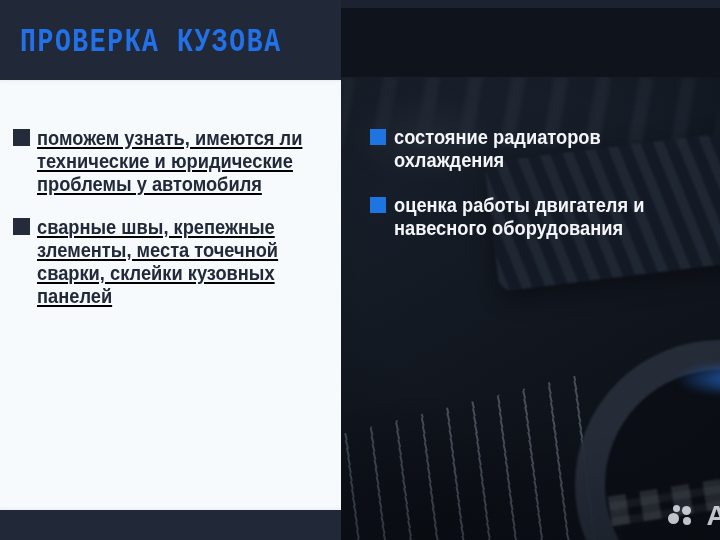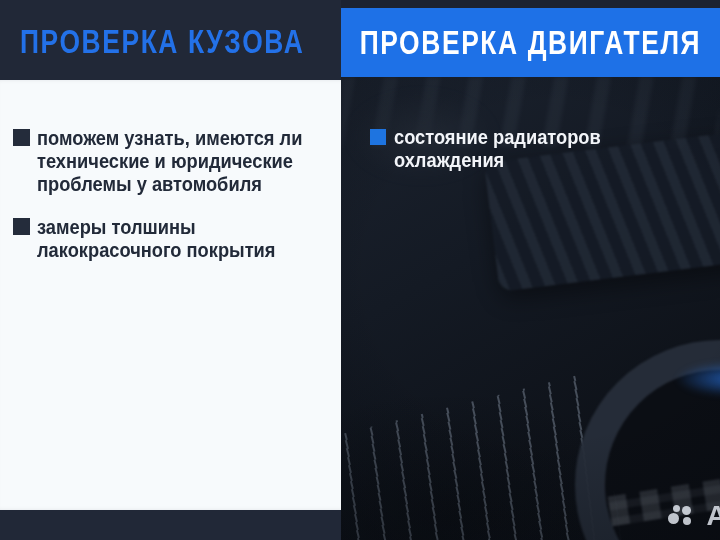--- a/index.html
+++ b/index.html
@@ -5,30 +5,31 @@
   * { margin:0; padding:0; box-sizing:border-box; }
   html,body { background:#555; }
   .canvas {
     position:relative; width:720px; height:540px; overflow:hidden;
     background:#212837;
     font-family:"Liberation Sans", sans-serif;
   }
 
   
   .left-col { position:absolute; left:0; top:0; width:341px; height:540px; background:#212837; }
-  .left-header { position:absolute; left:0; top:0; width:341px; height:84px; display:flex; align-items:center; padding-left:20px; }
+  .left-header { position:absolute; left:0; top:0; width:341px; height:84px; display:flex; align-items:center; padding-left:20px;font-family:Liberation Mono, monospace; }
   .left-title {
     color:#2371e8; font-size:33px; font-weight:bold; text-transform:uppercase;
     letter-spacing:2px; white-space:nowrap;
     transform:scaleX(0.80); transform-origin:left center;
   }
   .left-panel {
     position:absolute; left:0; top:80px; width:390px; height:430px;
     background:#f7fafc; padding:46px 10px 0 13px;
     box-shadow:inset -3px 0 6px -3px rgba(20,25,35,.25);
+    text-decoration:underline;
   }
   .checklist { list-style:none; }
   .check-item { display:flex; margin-bottom:20px; }
   .sq { flex:0 0 auto; width:17px; height:17px; margin-top:3px; background:#242c3b; }
   .sq-blue { background:#1e74e0; width:16px; height:16px; }
   .item-text {
     margin-left:7px; font-size:21px; font-weight:bold; line-height:23px;
     color:#222a39; transform:scaleX(0.87); transform-origin:left top; width:115%;
   }
   .item-text div { white-space:nowrap; }
@@ -106,34 +107,32 @@
           <div class="item-text">
             <div>поможем узнать, имеются ли</div>
             <div>технические и юридические</div>
             <div>проблемы у автомобиля</div>
 
           </div>
         </li>
         <li class="check-item">
           <span class="sq"></span>
           <div class="item-text">
-            <div>замеры толшины</div>
-            <div>лакокрасочного покрытия</div>
-
+            <div>сварные швы, крепежные</div>
+            <div>злементы, места точечной</div>
+            <div>сварки, склейки кузовных</div>
+            <div>панелей</div>
           </div>
         </li>
       </ul>
     </div>
   </section>
 
   <section class="right-col">
     <div class="right-topstrip"></div>
-    <header class="right-header">
-      <h1 class="right-title">проверка двигателя</h1>
-    </header>
 
     <div class="photo">
       <div class="ph ph-streaks"></div>
       <div class="ph ph-block"></div>
       <div class="ph ph-cover"></div>
       <div class="ph ph-grille-shade"></div>
       <div class="ph ph-grille"></div>
       <div class="ph ph-wheel"></div>
       <div class="ph ph-checker"></div>
       <div class="ph ph-blue-cap"></div>
@@ -141,20 +140,28 @@
 
       <ul class="checklist right-list">
         <li class="check-item">
           <span class="sq sq-blue"></span>
           <div class="item-text">
             <div>состояние радиаторов</div>
             <div>охлаждения</div>
 
           </div>
         </li>
+        <li class="check-item">
+          <span class="sq sq-blue"></span>
+          <div class="item-text">
+            <div>оценка работы двигателя и</div>
+            <div>навесного оборудования</div>
+
+          </div>
+        </li>
       </ul>
 
       <div class="avito">
         <span class="avito-dots">
           <i class="dot-tl"></i>
             <i class="dot-bl"></i>
             <i class="dot-tr"></i>
             <i class="dot-br"></i>
         </span>
         <span class="avito-word">Avito</span>

